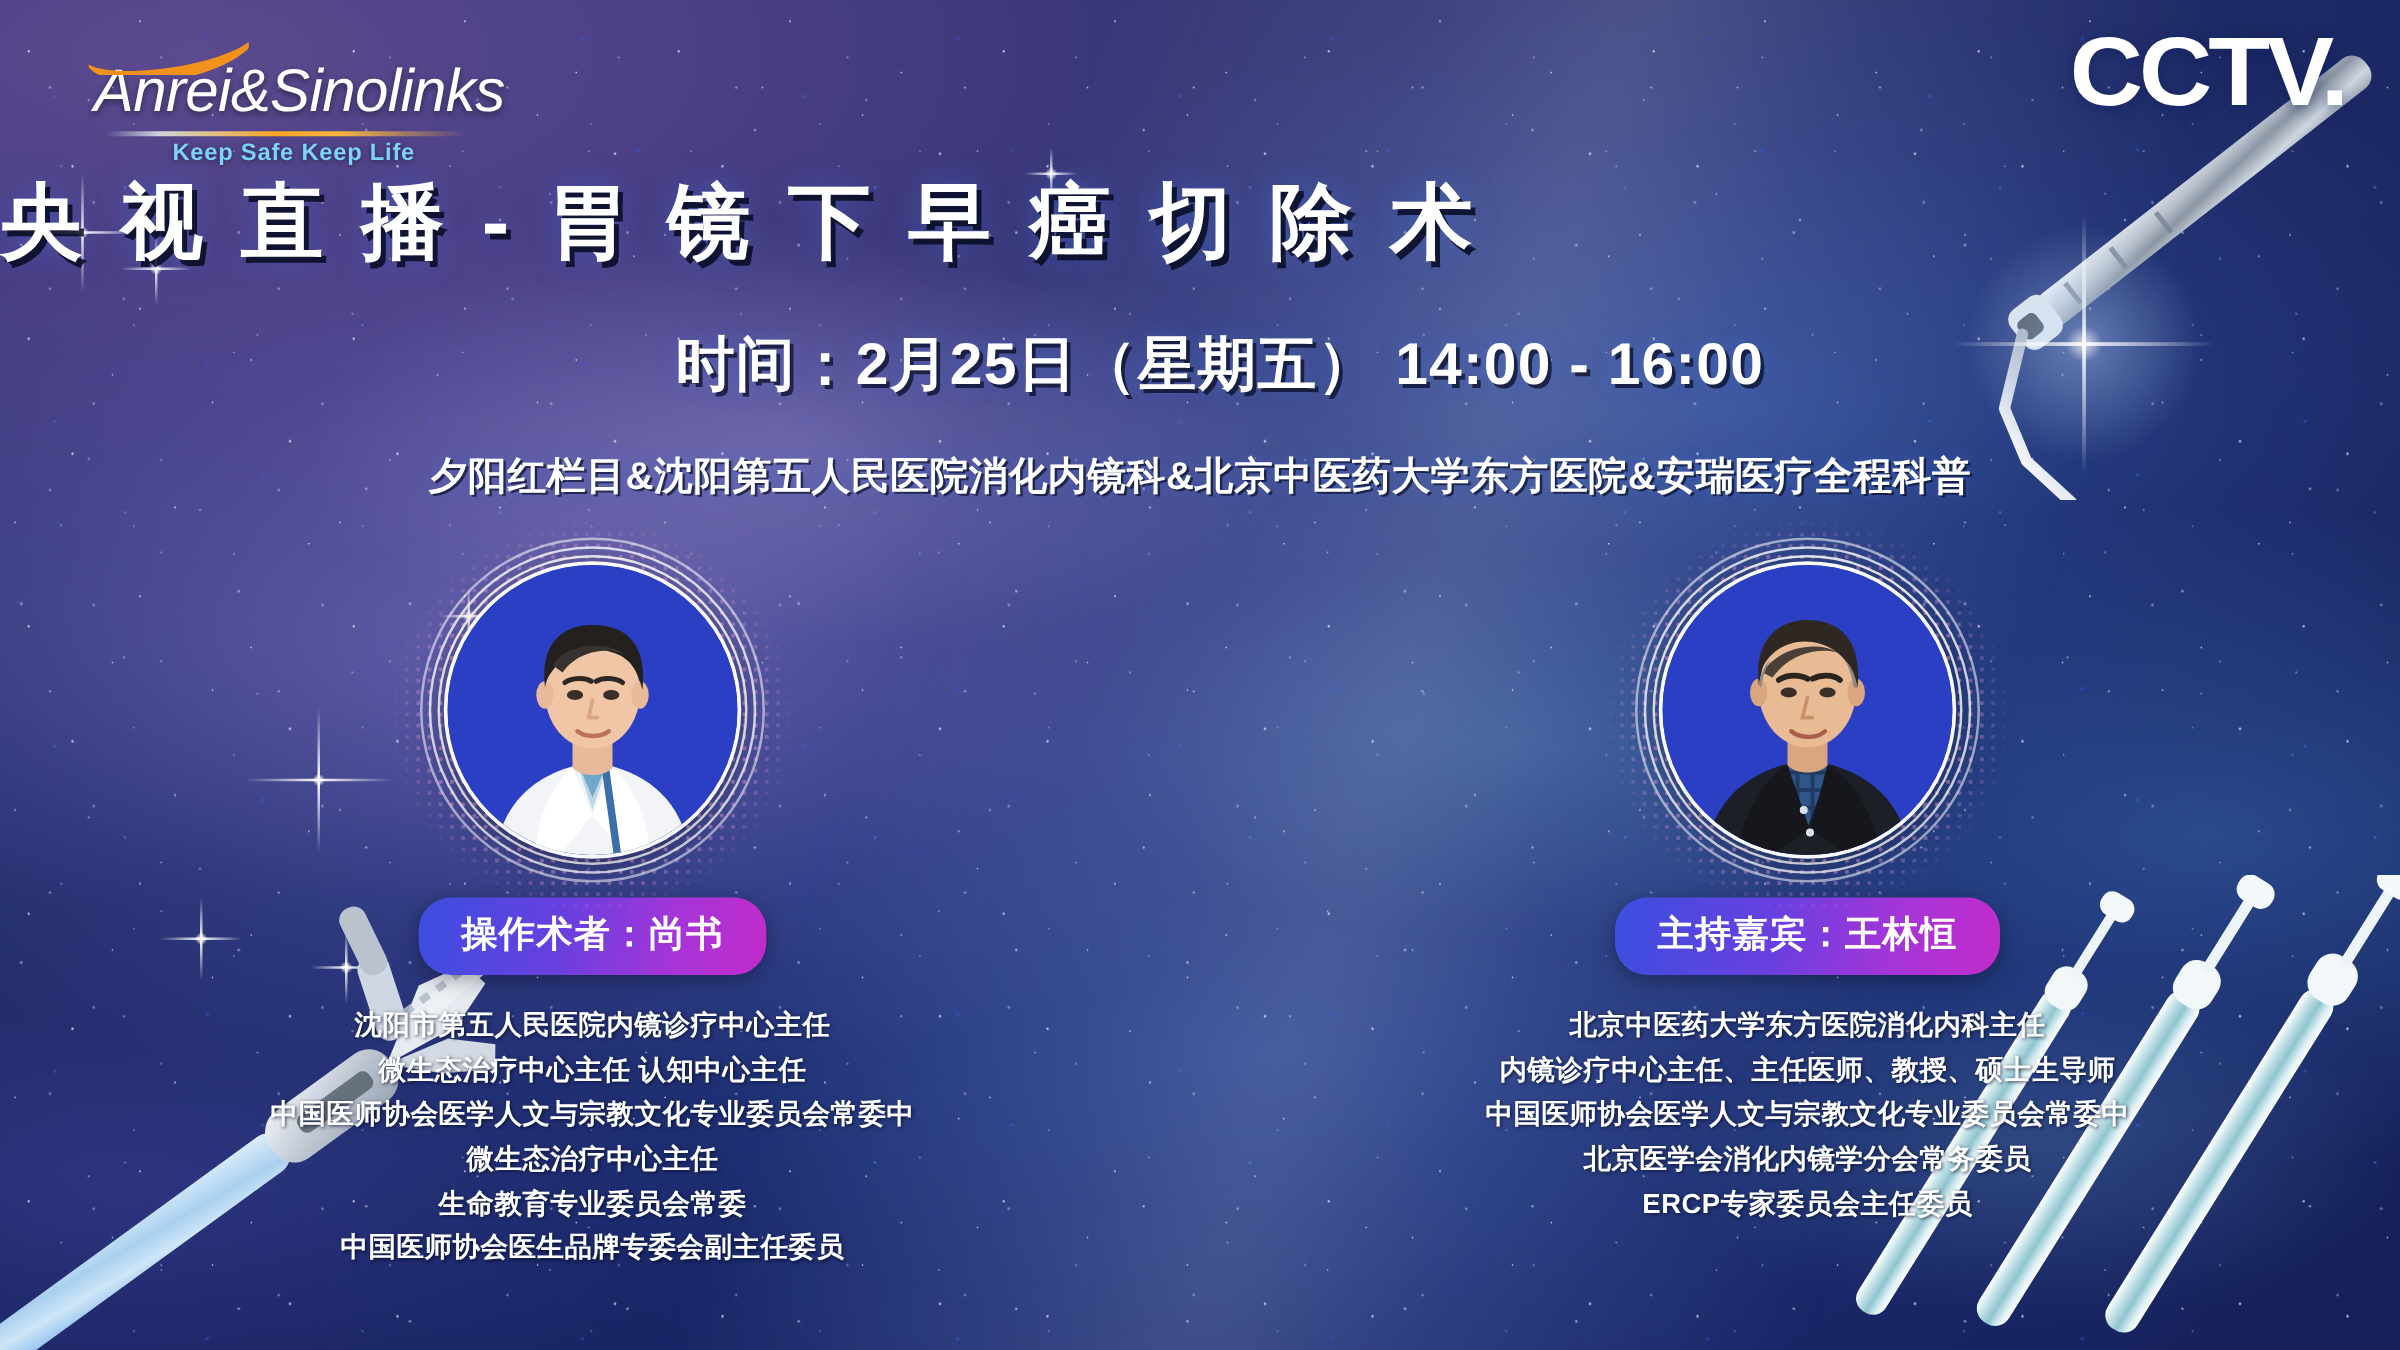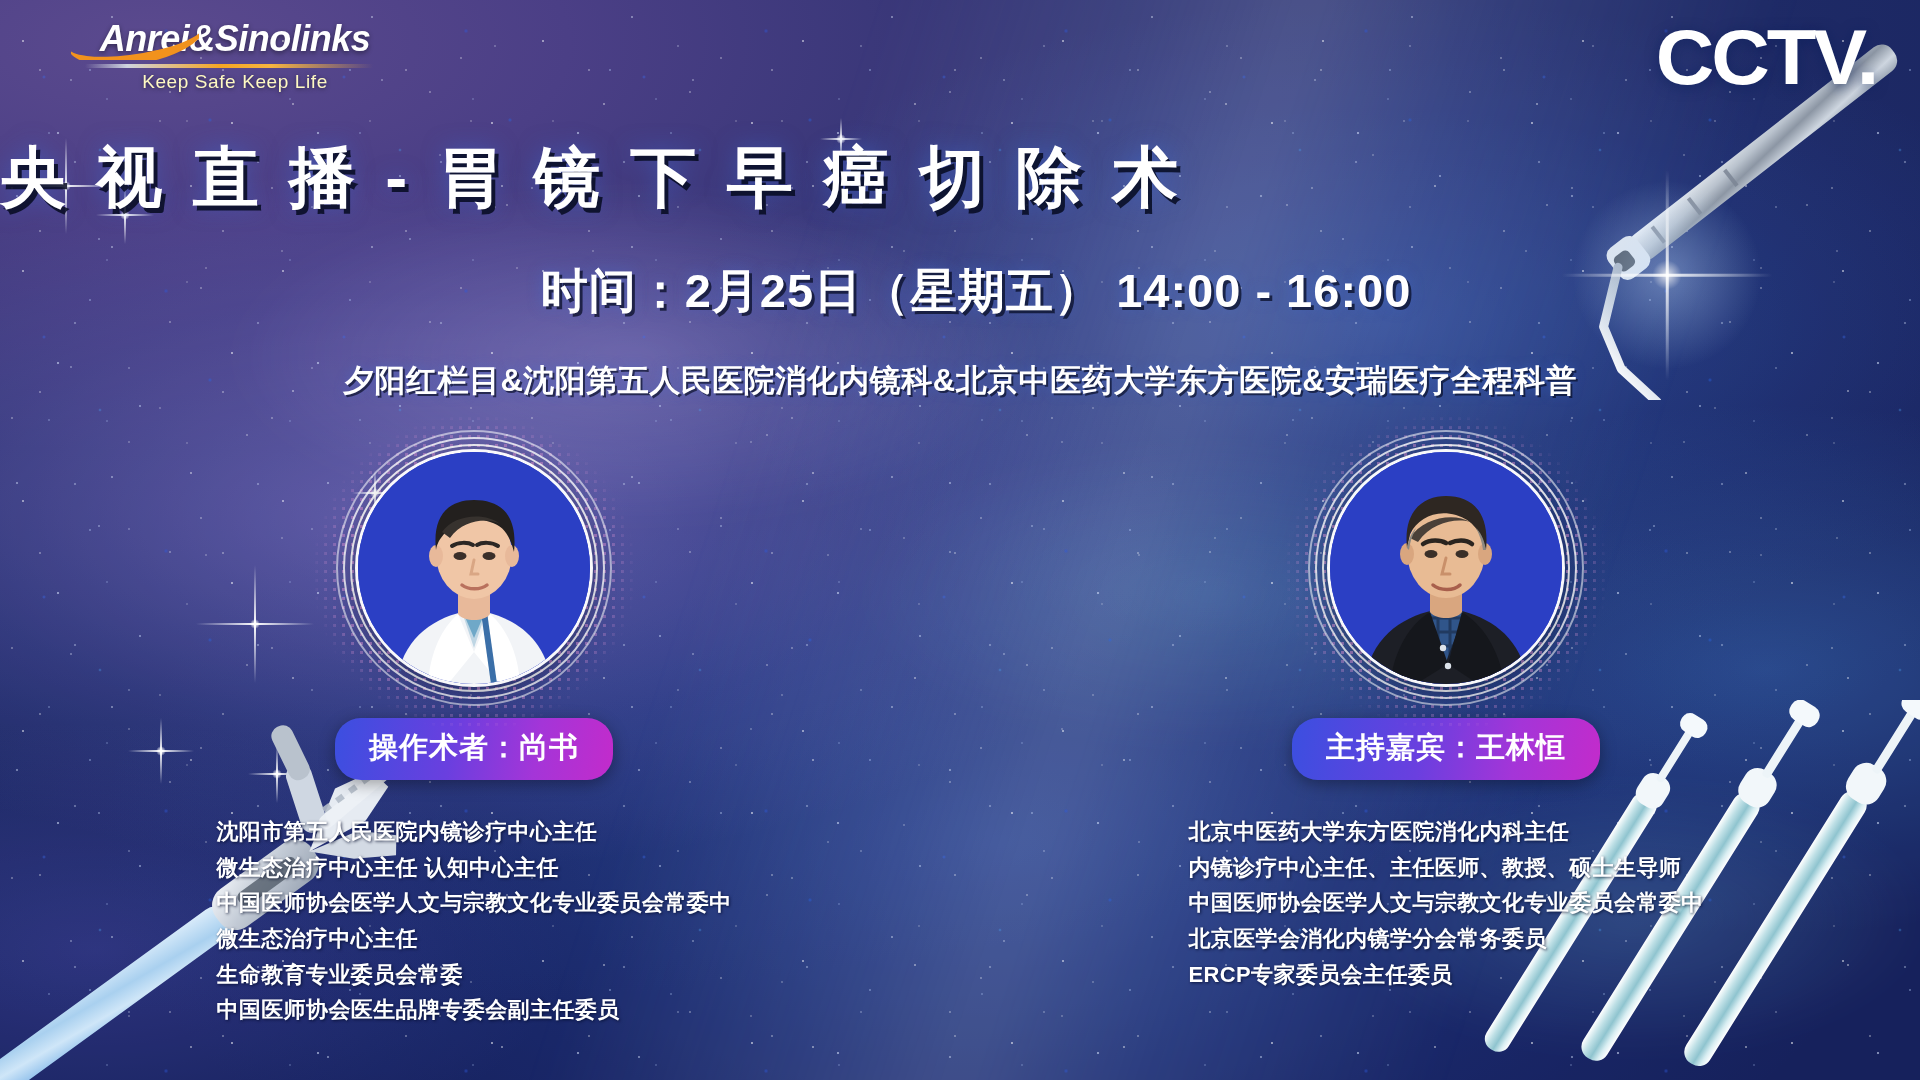--- a/index.html
+++ b/index.html
@@ -94,40 +94,41 @@
     background:linear-gradient(to bottom, rgba(255,255,255,0), #ffffff, rgba(255,255,255,0)); }
   .sparkle i{
     position:absolute; left:50%; top:50%; width:10px; height:10px; border-radius:50%;
     transform:translate(-50%,-50%);
     background:radial-gradient(circle,#fff 0%, rgba(255,255,255,.55) 40%, rgba(255,255,255,0) 70%);
   }
 
   
   .brand{ position:absolute; left:75px; top:20px; width:320px; text-align:center; }
   .brand-word{
-    position:relative; font-size:36px; font-weight:bold; font-style:italic;
+    position:relative; font-size:48px; font-weight:normal; font-style:italic;
     color:#ffffff; letter-spacing:-.5px; line-height:1.05; white-space:nowrap;
     text-shadow:0 2px 5px rgba(0,0,0,.45);
+    margin-top:29px;
   }
   .brand-swoosh{
     position:absolute; left:-4px; top:6px; width:128px; height:34px;
     overflow:hidden; pointer-events:none;
   }
   .brand-swoosh::after{
     content:""; position:absolute; left:-4px; top:-20px; width:140px; height:48px;
     border-bottom:10px solid #f2921d; border-radius:0 0 60% 45%;
     transform:rotate(-7deg);
   }
   .brand-rule{
     position:relative; margin:6px auto 3px; width:300px; height:4px;
     background:linear-gradient(to right, rgba(255,255,255,0) 0%, #cfd4df 14%, #f5a623 45%, #f7b53f 62%, rgba(247,181,63,0) 96%);
     border-radius:2px;
   }
   .brand-tag{
-    font-size:19px; color:#fef9c3; font-weight:400; letter-spacing:.6px;
+    font-size:19px; color:#7dd3fc; font-weight:700; letter-spacing:.6px;
     text-shadow:0 1px 4px rgba(0,0,0,.5);
   }
 
   
   .cctv{
     position:absolute; right:48px; top:18px;
     font-size:78px; font-weight:bold; color:#ffffff;
     letter-spacing:-3px; line-height:1;
     font-family:"Liberation Sans","DejaVu Sans",sans-serif;
     transform:scaleX(1.04);
@@ -180,21 +181,21 @@
   }
   .avatar svg{ display:block; width:100%; height:100%; }
 
   .badge{
     margin-top:34px; padding:10px 34px 12px; border-radius:26px;
     font-size:29px; font-weight:bold; color:#ffffff; letter-spacing:1px;
     background:linear-gradient(100deg,#3b4fe0 0%, #6a3fdf 42%, #a435d8 72%, #c32bcb 100%);
     box-shadow:0 4px 16px rgba(0,0,0,.35);
     white-space:nowrap;
   }
-  .creds{ margin-top:34px; }
+  .creds{ margin-top:22px; text-align:center; }
   .creds .line{
     font-size:22px; font-weight:bold; color:#ffffff; line-height:1.62;
     letter-spacing:.4px; white-space:nowrap;
     text-shadow:1px 1px 3px rgba(0,10,40,.75);
   }
 
   
   .device{ position:absolute; pointer-events:none; }
   .dev-tr{ right:-40px; top:-30px; width:470px; height:430px; }
   .dev-bl{ left:-60px; bottom:-30px; width:500px; height:430px; }

